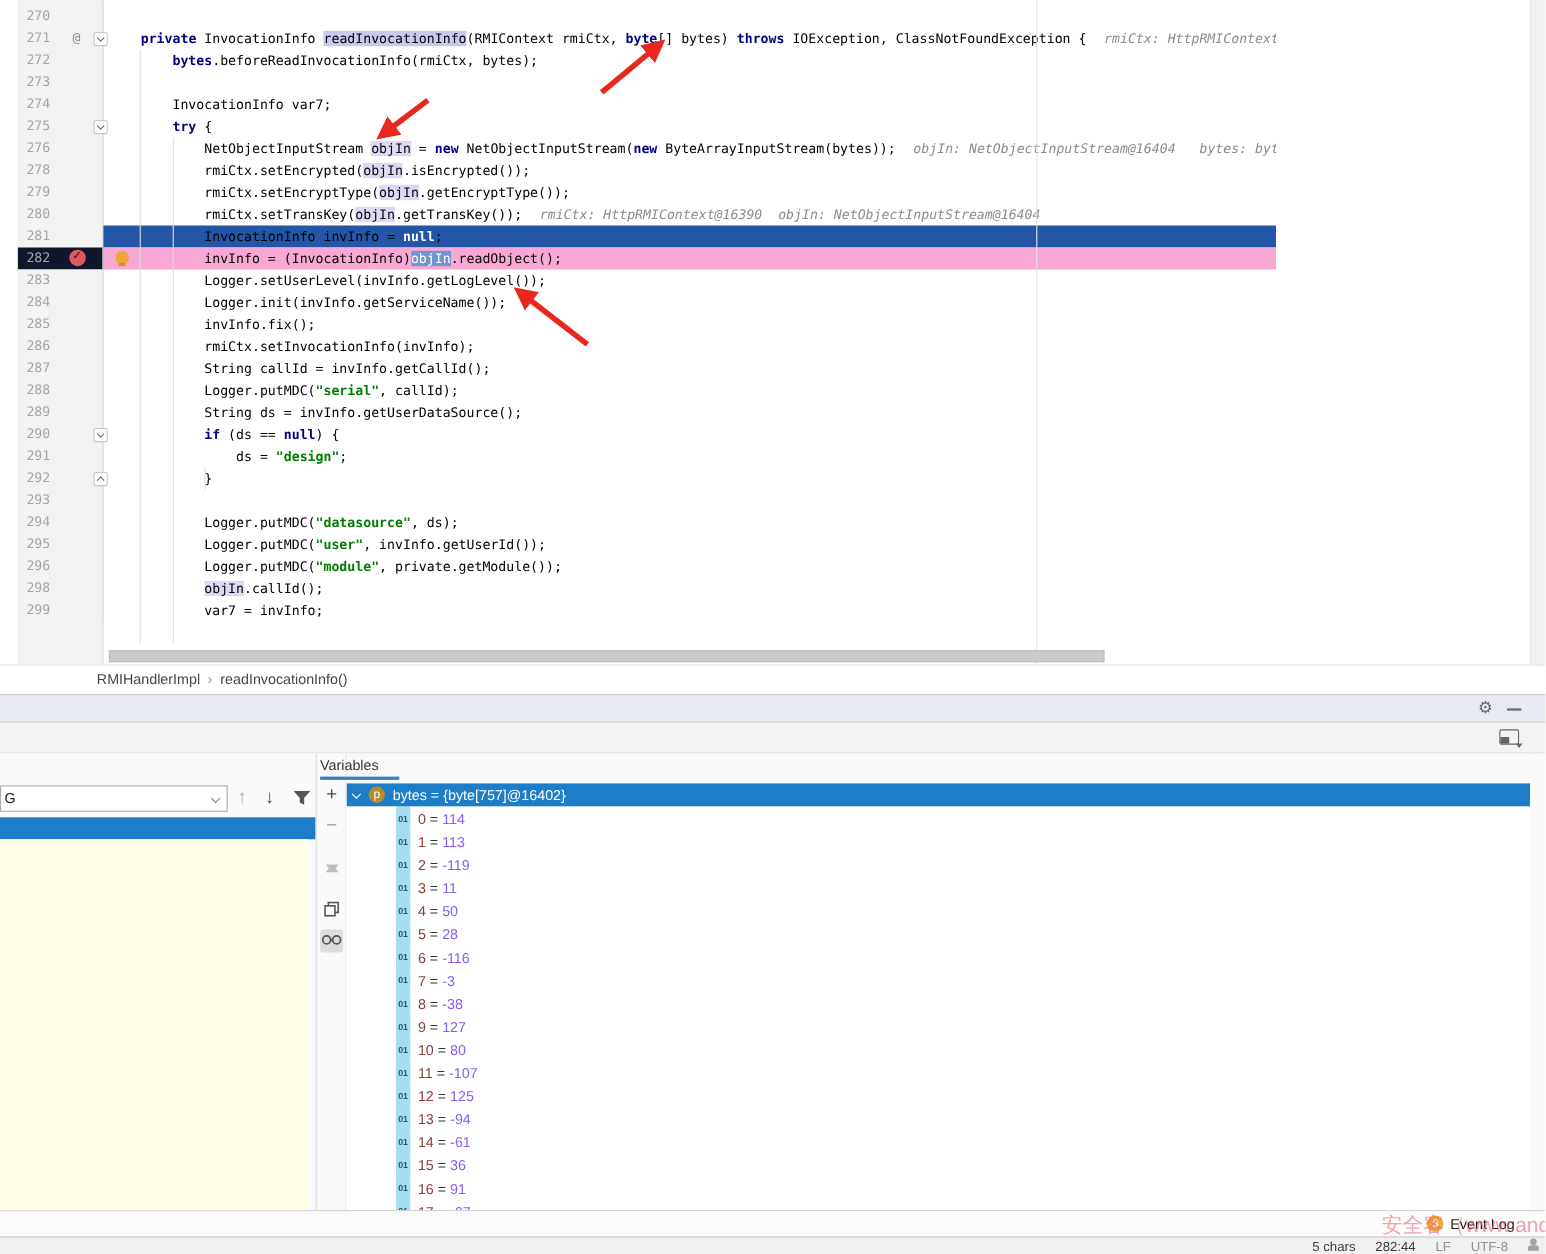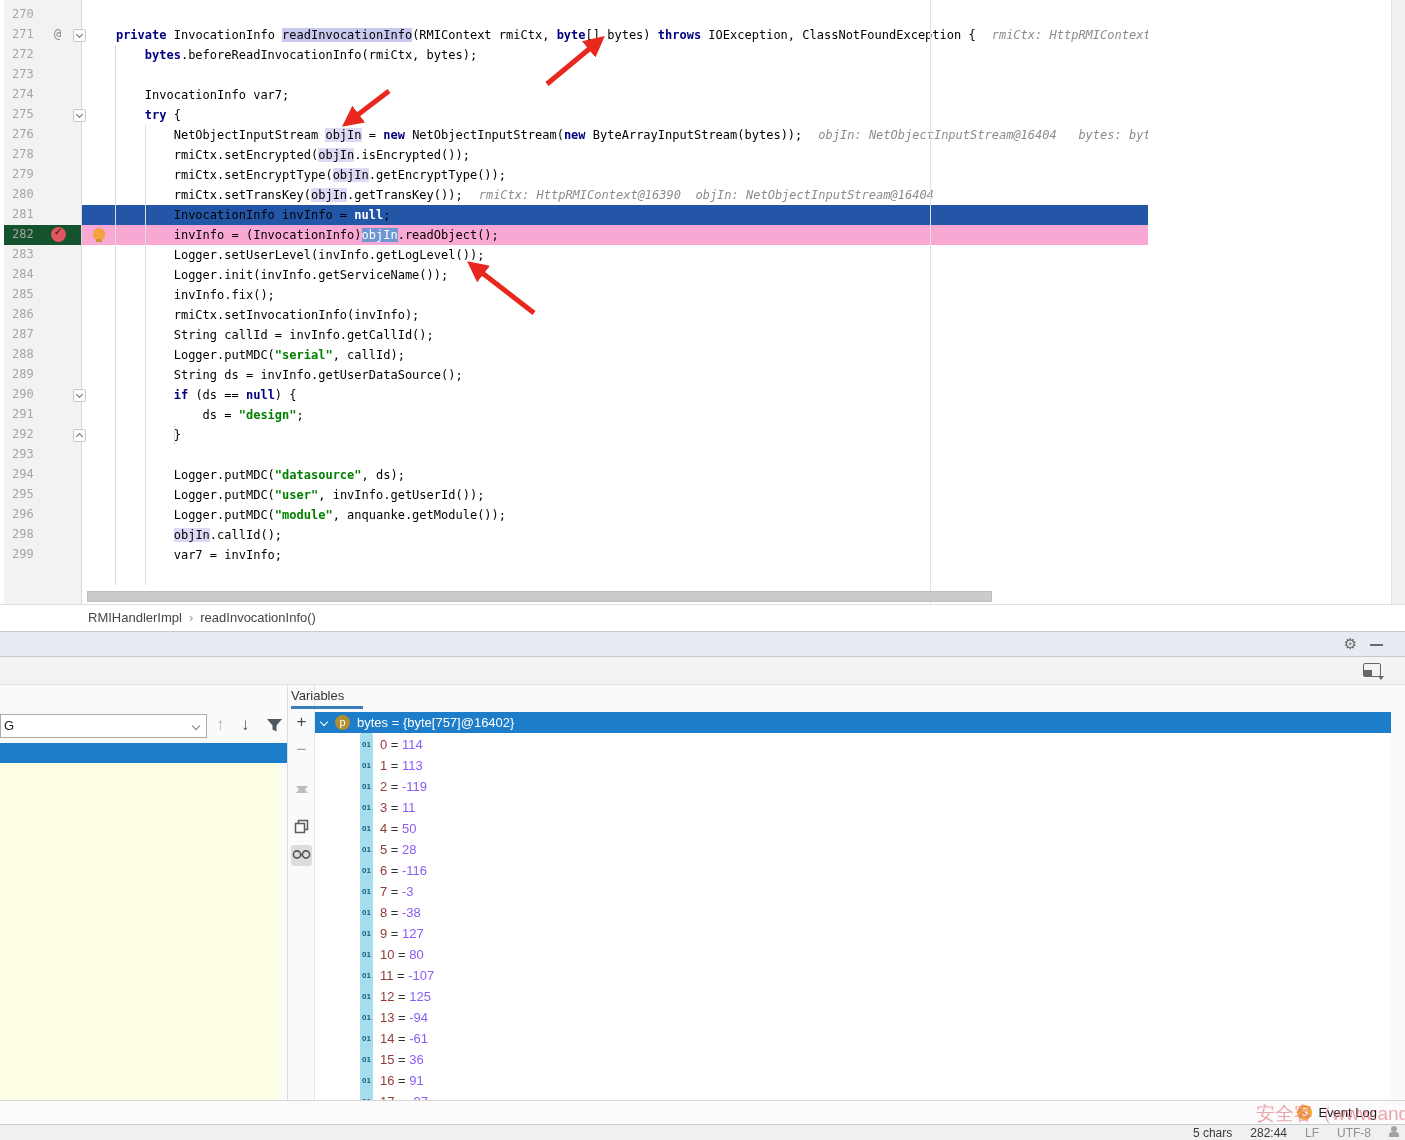--- a/index.html
+++ b/index.html
@@ -1,25 +1,25 @@
 <!DOCTYPE html>
 <html><head>
 <meta charset="utf-8">
 <style>
   * { box-sizing: border-box; margin: 0; padding: 0; }
   html,body { width:1405px; height:1140px; overflow:hidden; background:#fff;
     font-family:"Liberation Sans", sans-serif; }
   body { position:relative; }
 
   
-  .editor { position:absolute; left:4px; top:0; width:1144px; height:604px; background:#fff; overflow:hidden; }
+  .editor { position:absolute; left:16px; top:0; width:1144px; height:604px; background:#fff; overflow:hidden; }
   .editor-rows { position:absolute; left:0; top:5px; width:1391px; }
   .erow { display:flex; height:20px; }
   .gut { position:relative; width:78px; flex:0 0 78px; background:#F2F2F2; border-right:1px solid #D9D9D9; }
-  .gut.gbp { background:#14532d; }
+  .gut.gbp { background:#0f172a; }
   .lnum { position:absolute; left:8px; top:2px; font-family:"DejaVu Sans Mono",monospace; font-size:12px; color:#A5A5A5; }
   .ann { position:absolute; left:50px; top:2px; font-family:"DejaVu Sans Mono",monospace; font-size:12px; color:#8A8A8A; }
   .bpdot { position:absolute; left:47px; top:2px; width:15px; height:15px; border-radius:50%; background:#E0575F; }
   .bpdot i { position:absolute; left:3px; top:-1px; font-style:normal; font-size:10px; color:#55252A; font-weight:bold; }
   .fold { position:absolute; left:69px; top:4px; width:13px; height:13px; background:#FCFCFC; border:1px solid #C8C8C8; border-radius:2px; z-index:5; }
   .chv { display:block; width:5px; height:5px; border-right:1.4px solid #6E6E6E; border-bottom:1.4px solid #6E6E6E; }
   .fold .dn { transform:rotate(45deg); margin:2px 0 0 3px; }
   .fold .up { transform:rotate(225deg); margin:4px 0 0 3px; }
   .cl { position:relative; flex:1; white-space:pre; font-family:"DejaVu Sans Mono",monospace; font-size:12px; line-height:20px; padding-left:5px; color:#000; }
   .erow.exec .cl { background:#2456A8; color:#fff; }
@@ -275,21 +275,21 @@
       <div class="erow">
         <div class="gut">
           <span class="lnum">295</span>
         </div>
         <div class="cl"><span class="t-p">            Logger.putMDC(</span><span class="t-s">"user"</span><span class="t-p">, invInfo.getUserId());</span></div>
       </div>
       <div class="erow">
         <div class="gut">
           <span class="lnum">296</span>
         </div>
-        <div class="cl"><span class="t-p">            Logger.putMDC(</span><span class="t-s">"module"</span><span class="t-p">, anquanke.getModule());</span></div>
+        <div class="cl"><span class="t-p">            Logger.putMDC(</span><span class="t-s">"module"</span><span class="t-p">, private.getModule());</span></div>
       </div>
       <div class="erow">
         <div class="gut">
           <span class="lnum">298</span>
         </div>
         <div class="cl"><span class="t-p">            </span><span class="t-hl">objIn</span><span class="t-p">.callId();</span></div>
       </div>
       <div class="erow">
         <div class="gut">
           <span class="lnum">299</span>

